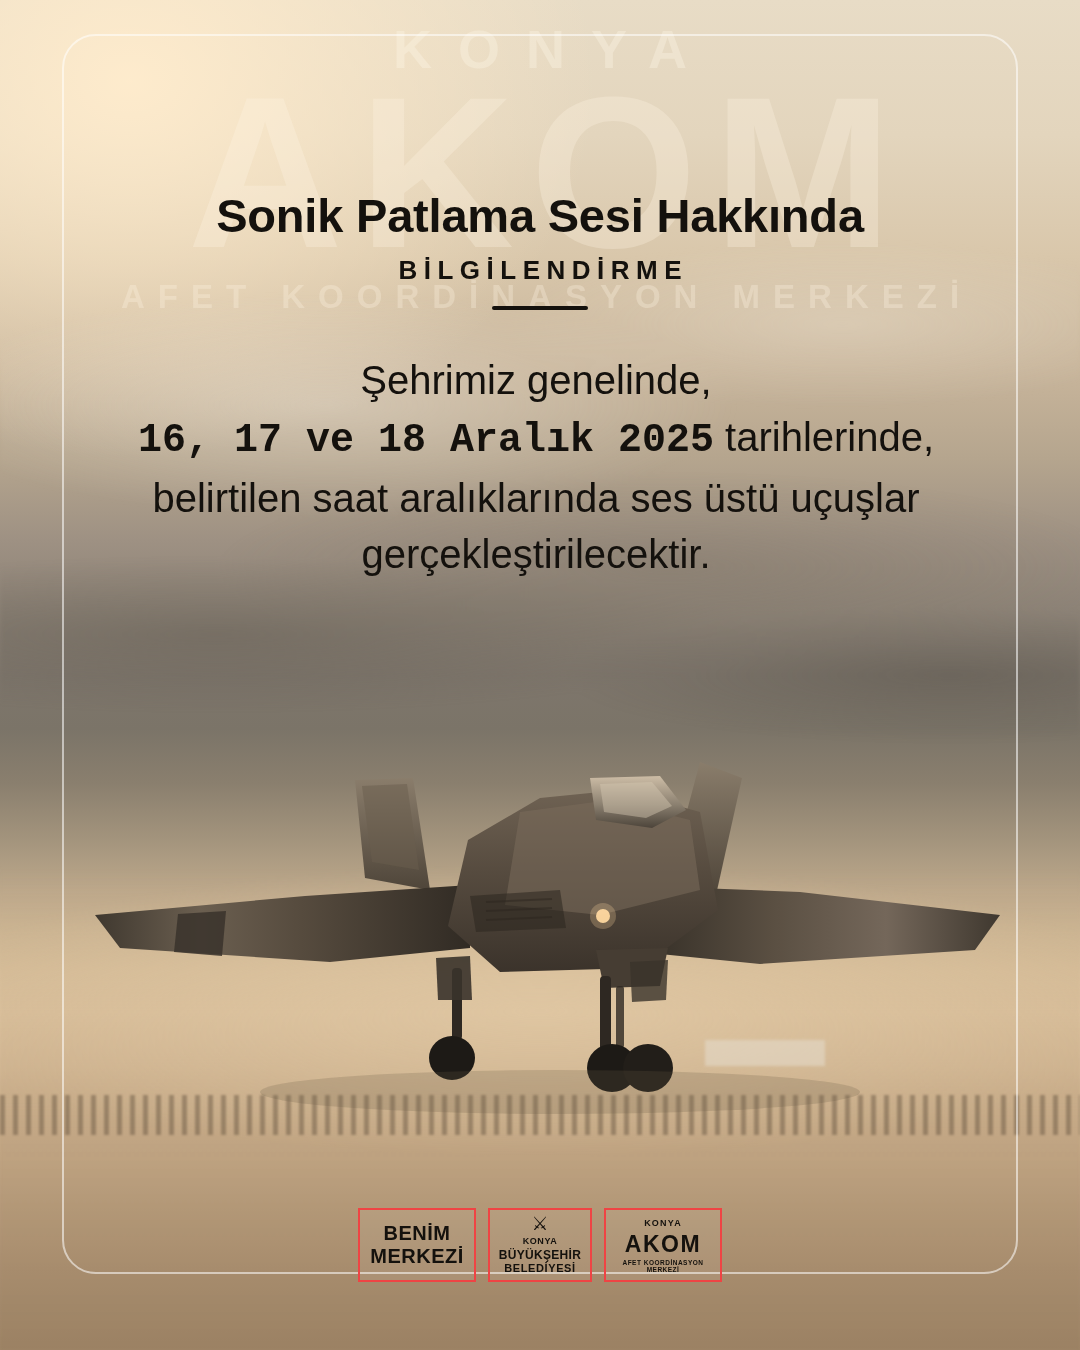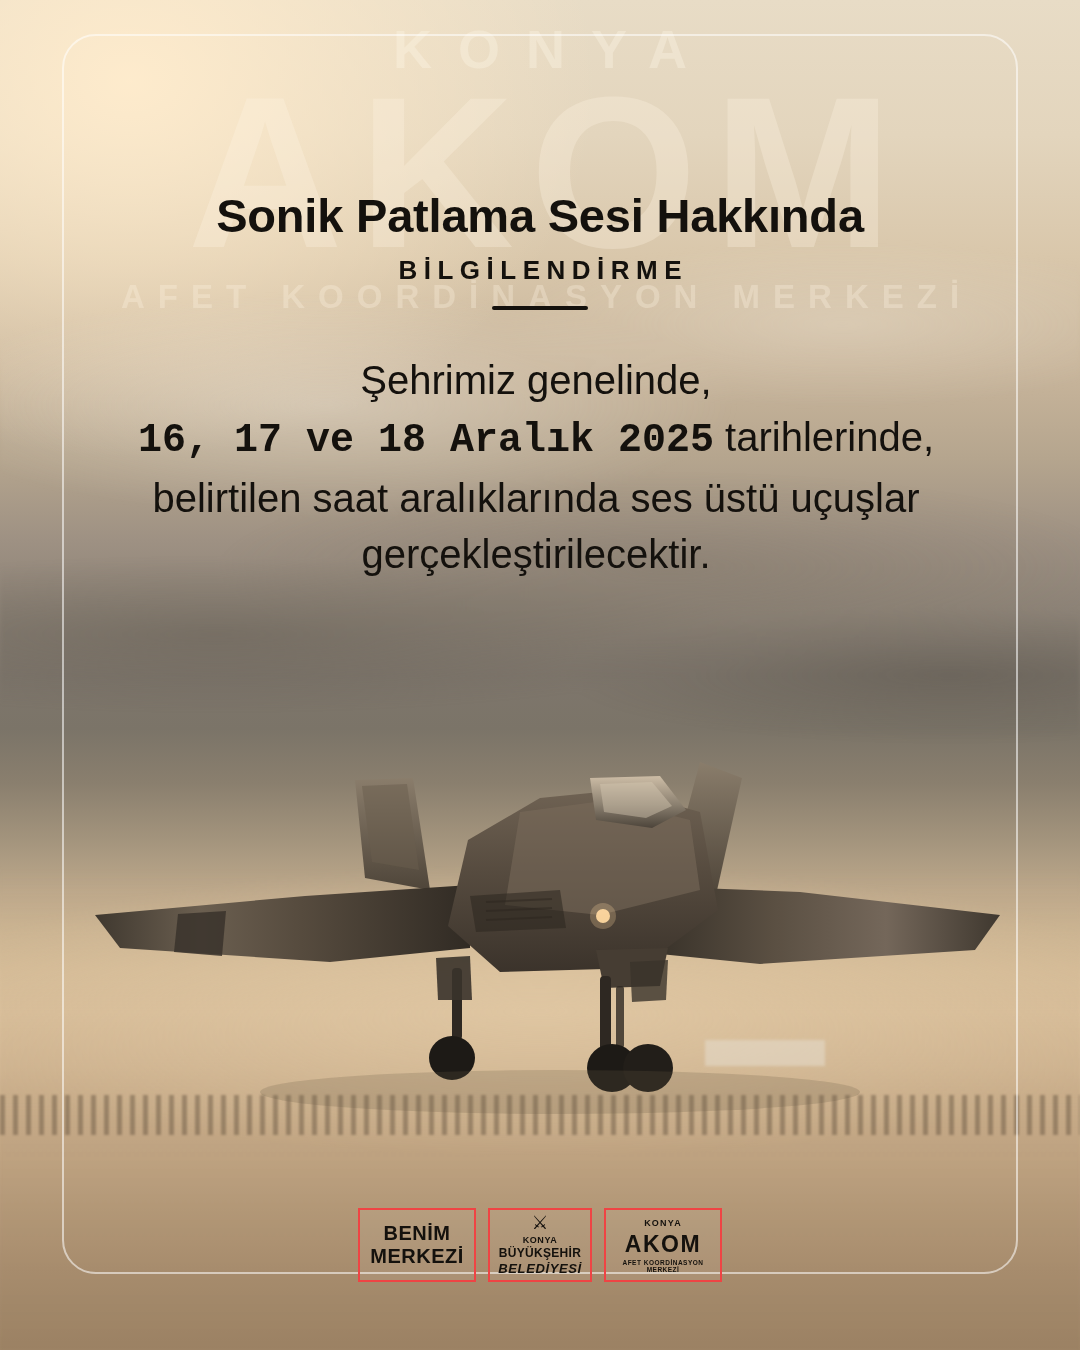--- a/index.html
+++ b/index.html
@@ -221,21 +221,21 @@
   .logo-b { width: 104px; height: 74px; border-left-width:2px; }
   .logo-c { width: 118px; height: 74px; }
   .logo-gap { width: 12px; }
 
   .la1 { font-size: 20px; font-weight: 800; letter-spacing:.5px; line-height:1.15;}
   .la2 { font-size: 20px; font-weight: 800; letter-spacing:.5px; line-height:1.15;}
 
   .lb-mark { font-size: 19px; line-height: 1; margin-bottom: 3px; }
   .lb1 { font-size: 9px; font-weight:800; letter-spacing:.6px; line-height:1.25;}
   .lb2 { font-size: 12px; font-weight:800; letter-spacing:.3px; line-height:1.2;}
-  .lb3 { font-size: 13px; font-weight:800; letter-spacing:.6px; line-height:1.25;font-style:italic;}
+  .lb3 { font-size: 11px; font-weight:800; letter-spacing:.6px; line-height:1.25;}
 
   .lc0 { font-size: 9px; font-weight:700; letter-spacing:1.2px; }
   .lc-line { width: 72px; height:1px; background:#14110d; margin:2px 0 3px; }
   .lc1 { font-size: 23px; font-weight:800; letter-spacing:1.5px; line-height:1; }
   .lc2 { font-size: 6.5px; font-weight:700; letter-spacing:.5px; margin-top:3px;}
 </style>
 </head>
 <body>
 
 <div class="poster">

